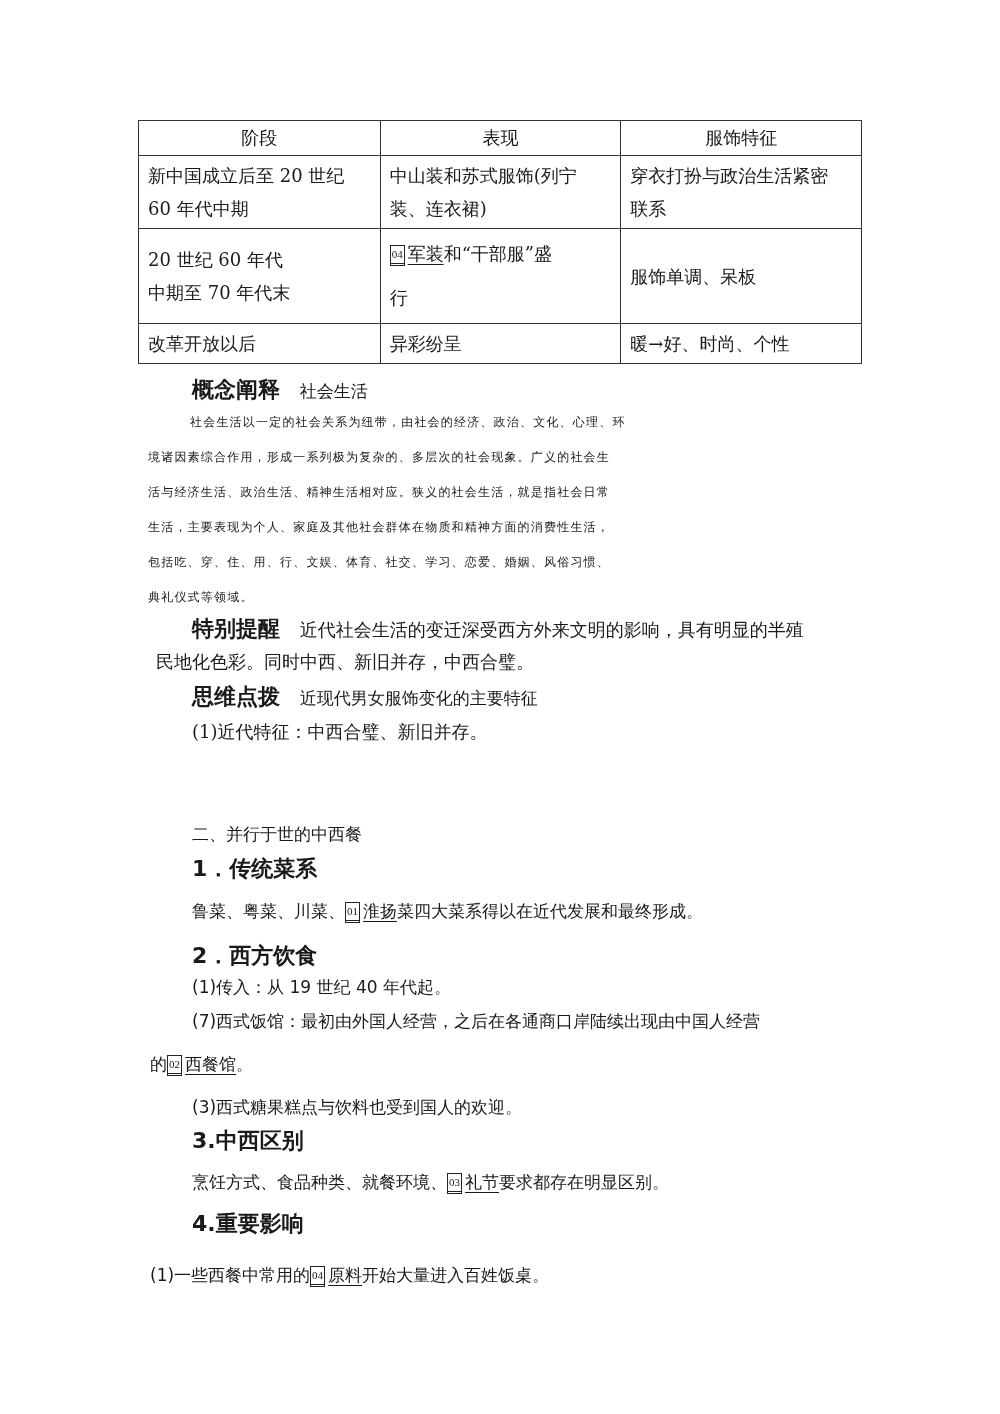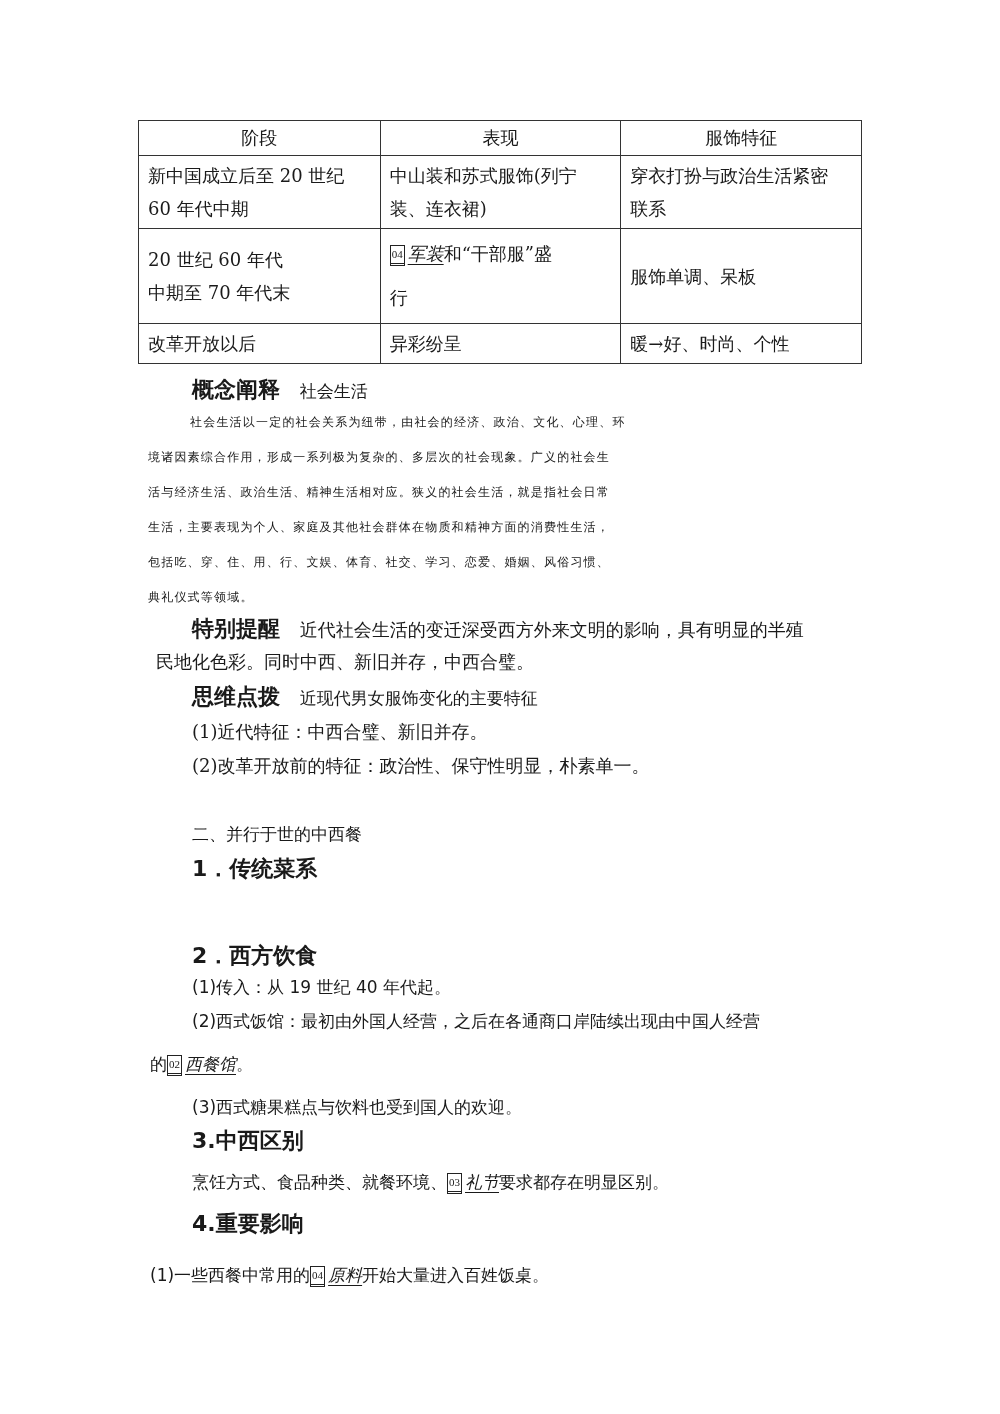--- a/index.html
+++ b/index.html
@@ -25,21 +25,21 @@
   .line { position: absolute; font-size: 18px; white-space: nowrap; line-height: 22px; }
   .bold { font-weight: bold; font-family: "DejaVu Sans", "Liberation Sans", sans-serif; font-size: 22px; }
   .sans { font-family: "DejaVu Sans", "Liberation Sans", sans-serif; font-size: 17px; }
   .para { position: absolute; font-size: 12px; line-height: 35px; letter-spacing: 1.2px; }
 
   .blank-num {
     display: inline-block; border: 1px solid #222; border-bottom: 3px double #222;
     font-family: "Liberation Serif", serif; font-size: 11px; line-height: 17px;
     padding: 0 1px; margin-right: 3px; vertical-align: 2px;
   }
-  .answer { text-decoration: underline; text-underline-offset: 4px; font-style: italic; }
+  .answer { text-decoration: underline; text-underline-offset: 4px; }
 </style>
 </head>
 <body>
 
 <div class="page">
 
   <table class="stage-table">
     <colgroup>
         <col class="c1">
         <col class="c2">
@@ -103,29 +103,31 @@
     <span class="bold">特别提醒</span>
     <span style="margin-left:14px;">近代社会生活的变迁深受西方外来文明的影响，具有明显的半殖</span>
   </div>
   <div class="line" style="left:156px; top:651px;">民地化色彩。同时中西、新旧并存，中西合璧。</div>
 
   <div class="line" style="left:192px; top:686px;">
     <span class="bold">思维点拨</span>
     <span class="sans" style="margin-left:14px;">近现代男女服饰变化的主要特征</span>
   </div>
   <div class="line" style="left:192px; top:721px;">(1)近代特征：中西合璧、新旧并存。</div>
-  <div class="line" style="left:192px; top:755px;">(2)改革开放前的特征：政治性、保守性明显，朴素单一。</div>
 
   <div class="line sans" style="left:192px; top:823px;">二、并行于世的中西餐</div>
 
   <div class="line bold" style="left:192px; top:858px;">1．传统菜系</div>
+  <div class="line sans" style="left:192px; top:900px;">
+    <span>鲁菜、粤菜、川菜、</span><span class="blank-num">01</span><span class="answer">淮扬</span><span>菜四大菜系得以在近代发展和最终形成。</span>
+  </div>
 
   <div class="line bold" style="left:192px; top:945px;">2．西方饮食</div>
   <div class="line sans" style="left:192px; top:976px;">(1)传入：从 19 世纪 40 年代起。</div>
-  <div class="line sans" style="left:192px; top:1010px;">(2)西式饭馆：最初由外国人经营，之后在各通商口岸陆续出现由中国人经营</div>
+  <div class="line sans" style="left:192px; top:1010px;">(7)西式饭馆：最初由外国人经营，之后在各通商口岸陆续出现由中国人经营</div>
   <div class="line sans" style="left:150px; top:1053px;">
     <span>的</span><span class="blank-num">02</span><span class="answer">西餐馆</span><span>。</span>
   </div>
   <div class="line sans" style="left:192px; top:1096px;">(3)西式糖果糕点与饮料也受到国人的欢迎。</div>
 
   <div class="line bold" style="left:192px; top:1130px;">3.中西区别</div>
   <div class="line sans" style="left:192px; top:1171px;">
     <span>烹饪方式、食品种类、就餐环境、</span><span class="blank-num">03</span><span class="answer">礼节</span><span>要求都存在明显区别。</span>
   </div>
 

